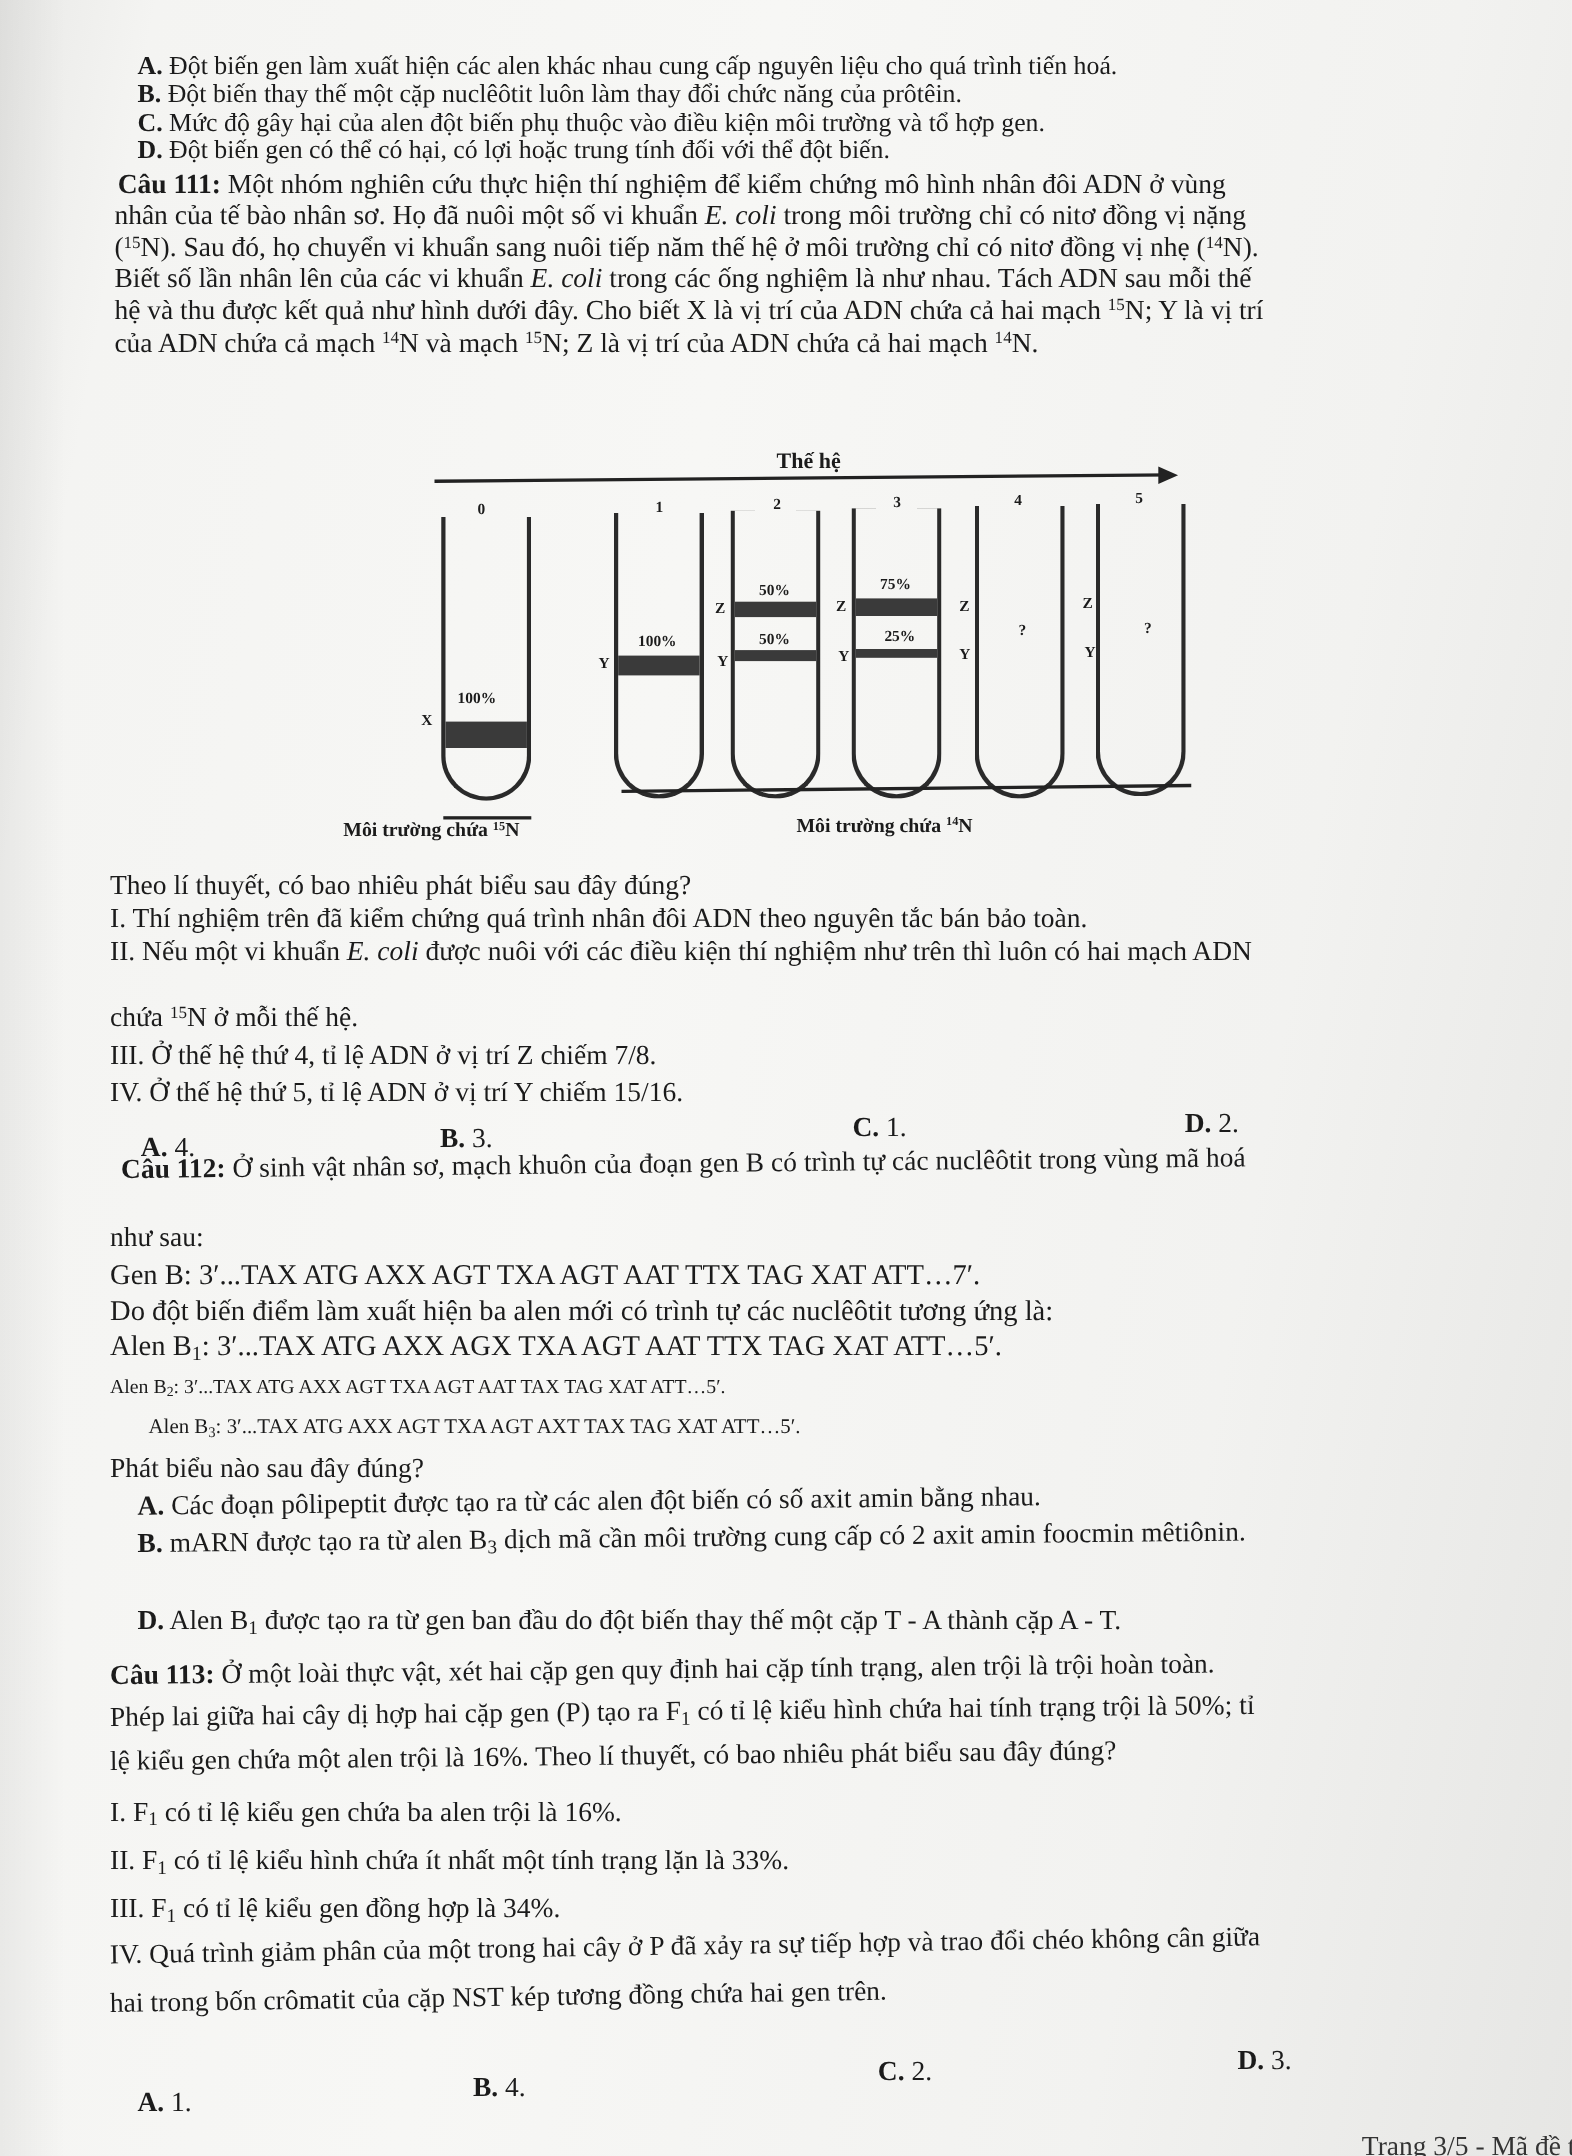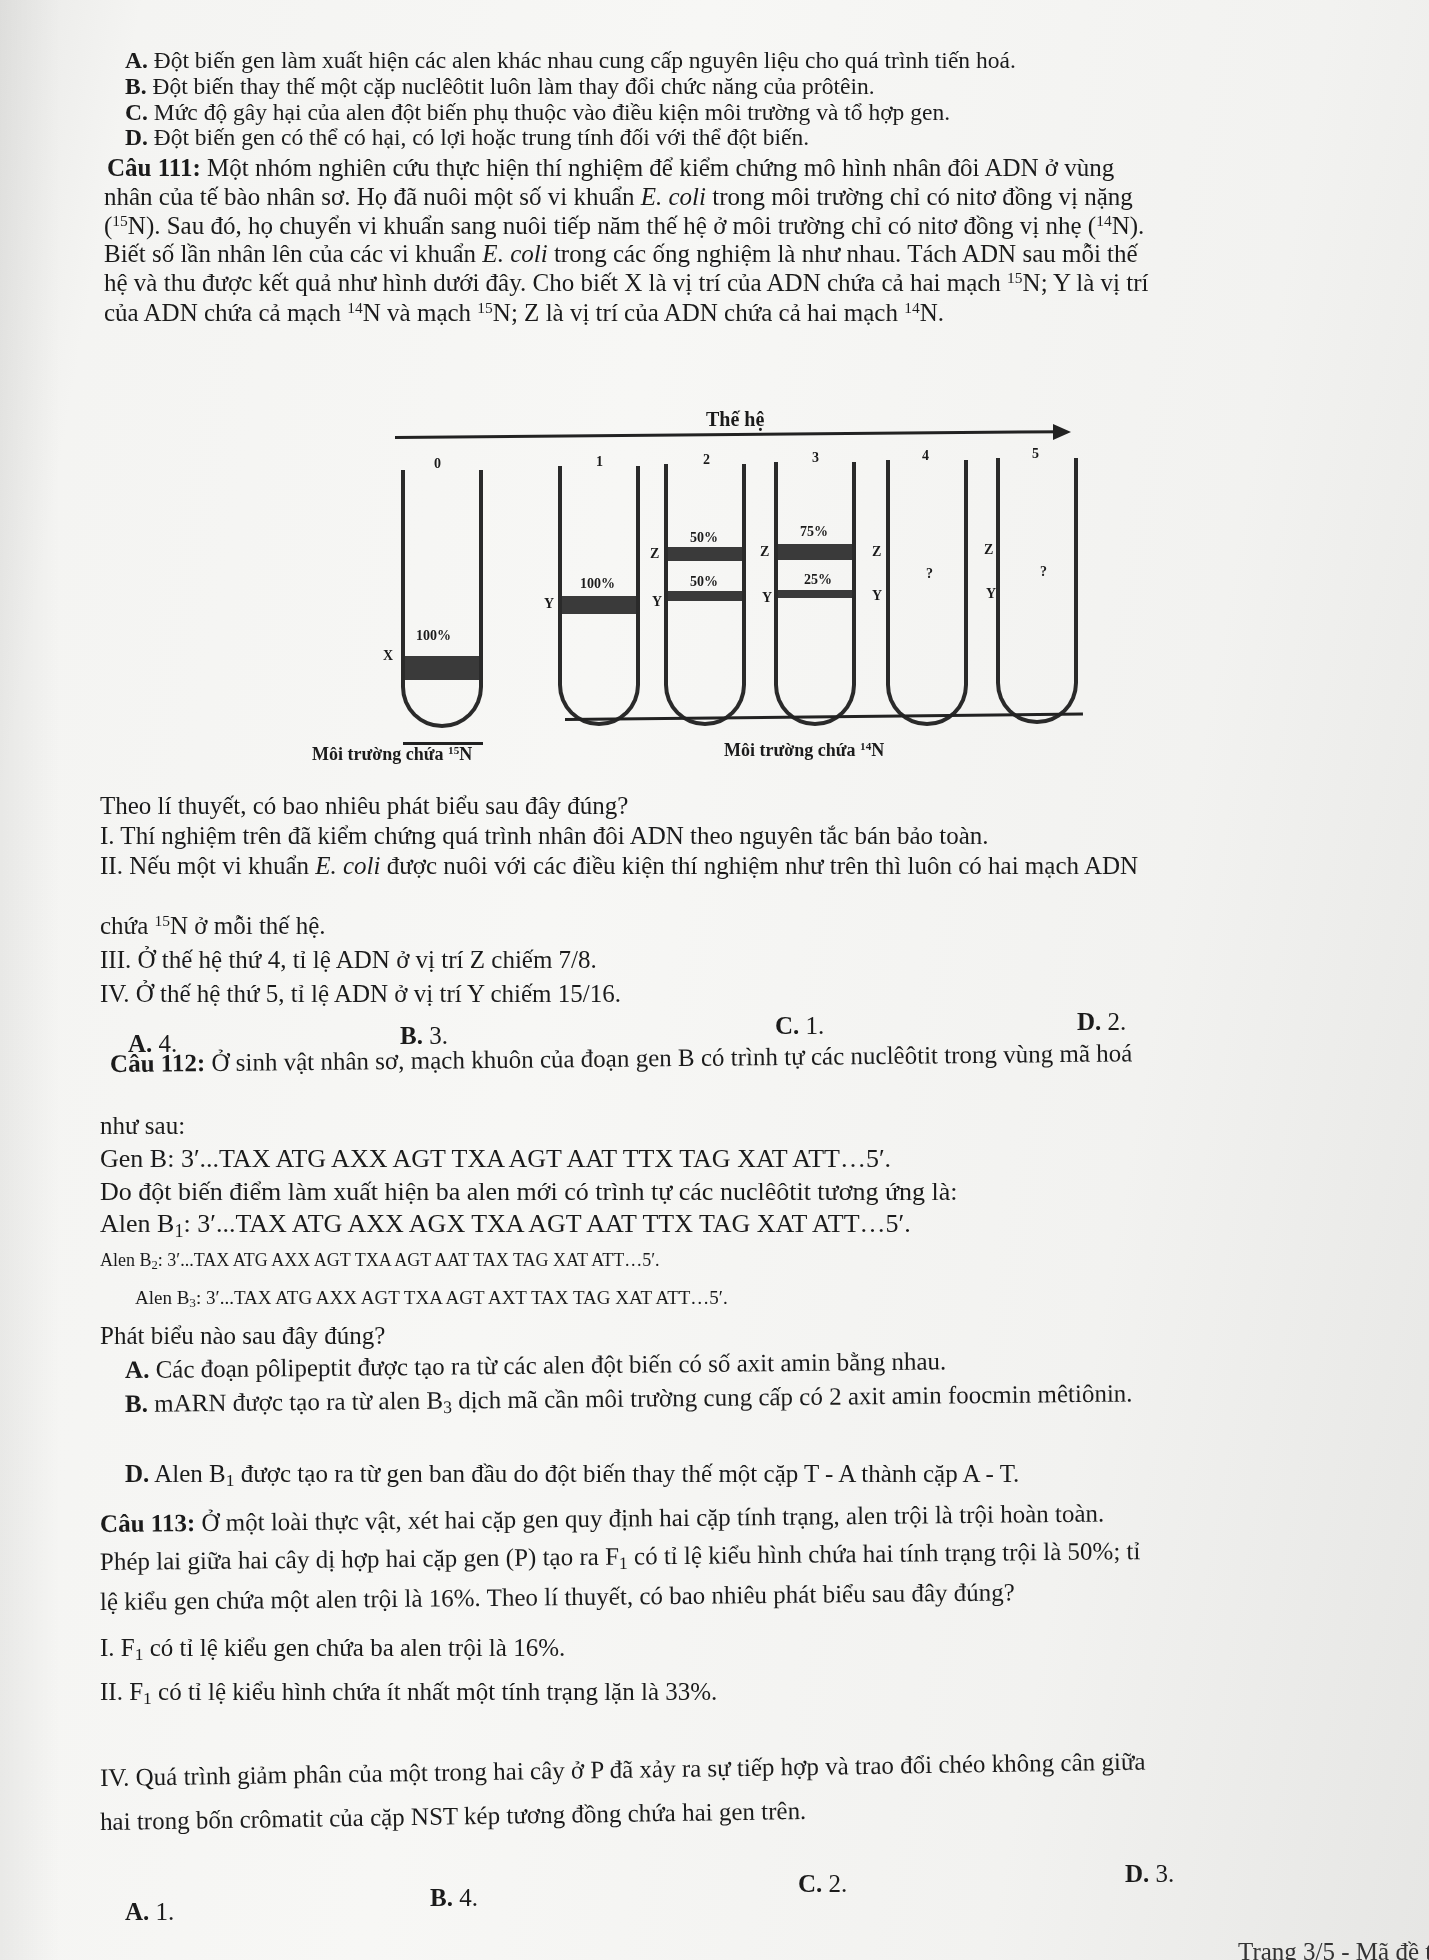--- a/index.html
+++ b/index.html
@@ -111,35 +111,36 @@
   <div class="line big" style="left:100px; top:912px;"><span>chứa </span><sup>15</sup><span>N ở mỗi thế hệ.</span></div>
   <div class="line big" style="left:100px; top:946px;">III. Ở thế hệ thứ 4, tỉ lệ ADN ở vị trí Z chiếm 7/8.</div>
   <div class="line big" style="left:100px; top:980px;">IV. Ở thế hệ thứ 5, tỉ lệ ADN ở vị trí Y chiếm 15/16.</div>
   <div class="line big" style="left:128px; top:1030px;"><b class="lbl">A.</b><span> 4.</span></div>
   <div class="line big" style="left:400px; top:1022px;"><b class="lbl">B.</b><span> 3.</span></div>
   <div class="line big" style="left:775px; top:1012px;"><b class="lbl">C.</b><span> 1.</span></div>
   <div class="line big" style="left:1077px; top:1008px;"><b class="lbl">D.</b><span> 2.</span></div>
 
   <div class="line big" style="left:110px; top:1050px; transform:rotate(-0.6deg); transform-origin:left;"><b class="lbl">Câu 112:</b><span> Ở sinh vật nhân sơ, mạch khuôn của đoạn gen B có trình tự các nuclêôtit trong vùng mã hoá</span></div>
   <div class="line big" style="left:100px; top:1112px;">như sau:</div>
-  <div class="line big" style="left:100px; top:1145px; font-size:26px;">Gen B: 3′...TAX ATG AXX AGT TXA AGT AAT TTX TAG XAT ATT…5′.</div>
+  <div class="line big" style="left:100px; top:1145px; font-size:26px;">Gen B: 3′...TAX ATG AXX AGT TXA AGT AAT TTX TAG XAT ATT…7′.</div>
   <div class="line big" style="left:100px; top:1178px; font-size:26px;text-align:right;">Do đột biến điểm làm xuất hiện ba alen mới có trình tự các nuclêôtit tương ứng là:</div>
   <div class="line big" style="left:100px; top:1210px; font-size:26px;"><span>Alen B</span><sub>1</sub><span>: 3′...TAX ATG AXX AGX TXA AGT AAT TTX TAG XAT ATT…5′.</span></div>
   <div class="line big" style="left:100px; top:1246px; font-size:18px;"><span>Alen B</span><sub>2</sub><span>: 3′...TAX ATG AXX AGT TXA AGT AAT TAX TAG XAT ATT…5′.</span></div>
   <div class="line big" style="left:100px; top:1284px; font-size:19px;margin-left:35px;"><span>Alen B</span><sub>3</sub><span>: 3′...TAX ATG AXX AGT TXA AGT AXT TAX TAG XAT ATT…5′.</span></div>
   <div class="line big" style="left:100px; top:1322px;">Phát biểu nào sau đây đúng?</div>
   <div class="line big" style="left:125px; top:1356px; transform:rotate(-0.6deg); transform-origin:left;"><b class="lbl">A.</b><span> Các đoạn pôlipeptit được tạo ra từ các alen đột biến có số axit amin bằng nhau.</span></div>
   <div class="line big" style="left:125px; top:1390px; transform:rotate(-0.6deg); transform-origin:left;"><b class="lbl">B.</b><span> mARN được tạo ra từ alen B</span><sub>3</sub><span> dịch mã cần môi trường cung cấp có 2 axit amin foocmin mêtiônin.</span></div>
   <div class="line big" style="left:125px; top:1460px;"><b class="lbl">D.</b><span> Alen B</span><sub>1</sub><span> được tạo ra từ gen ban đầu do đột biến thay thế một cặp T - A thành cặp A - T.</span></div>
 
   <div class="line big" style="left:100px; top:1510px; transform:rotate(-0.6deg); transform-origin:left;"><b class="lbl">Câu 113:</b><span> Ở một loài thực vật, xét hai cặp gen quy định hai cặp tính trạng, alen trội là trội hoàn toàn.</span></div>
   <div class="line big" style="left:100px; top:1548px; transform:rotate(-0.6deg); transform-origin:left;"><span>Phép lai giữa hai cây dị hợp hai cặp gen (P) tạo ra F</span><sub>1</sub><span> có tỉ lệ kiểu hình chứa hai tính trạng trội là 50%; tỉ</span></div>
   <div class="line big" style="left:100px; top:1588px; transform:rotate(-0.6deg); transform-origin:left;">lệ kiểu gen chứa một alen trội là 16%. Theo lí thuyết, có bao nhiêu phát biểu sau đây đúng?</div>
   <div class="line big" style="left:100px; top:1634px;"><span>I. F</span><sub>1</sub><span> có tỉ lệ kiểu gen chứa ba alen trội là 16%.</span></div>
   <div class="line big" style="left:100px; top:1678px;"><span>II. F</span><sub>1</sub><span> có tỉ lệ kiểu hình chứa ít nhất một tính trạng lặn là 33%.</span></div>
+  <div class="line big" style="left:100px; top:1722px;"><span>III. F</span><sub>1</sub><span> có tỉ lệ kiểu gen đồng hợp là 34%.</span></div>
   <div class="line big" style="left:100px; top:1764px; transform:rotate(-0.9deg); transform-origin:left;">IV. Quá trình giảm phân của một trong hai cây ở P đã xảy ra sự tiếp hợp và trao đổi chéo không cân giữa</div>
   <div class="line big" style="left:100px; top:1808px; transform:rotate(-0.9deg); transform-origin:left;">hai trong bốn crômatit của cặp NST kép tương đồng chứa hai gen trên.</div>
   <div class="line big" style="left:125px; top:1898px;"><b class="lbl">A.</b><span> 1.</span></div>
   <div class="line big" style="left:430px; top:1884px;"><b class="lbl">B.</b><span> 4.</span></div>
   <div class="line big" style="left:798px; top:1870px;"><b class="lbl">C.</b><span> 2.</span></div>
   <div class="line big" style="left:1125px; top:1860px;"><b class="lbl">D.</b><span> 3.</span></div>
 
   <div class="line big" style="left:1238px; top:1938px; color:#333;">Trang 3/5 - Mã đề thi 205</div>
 </div>
 

